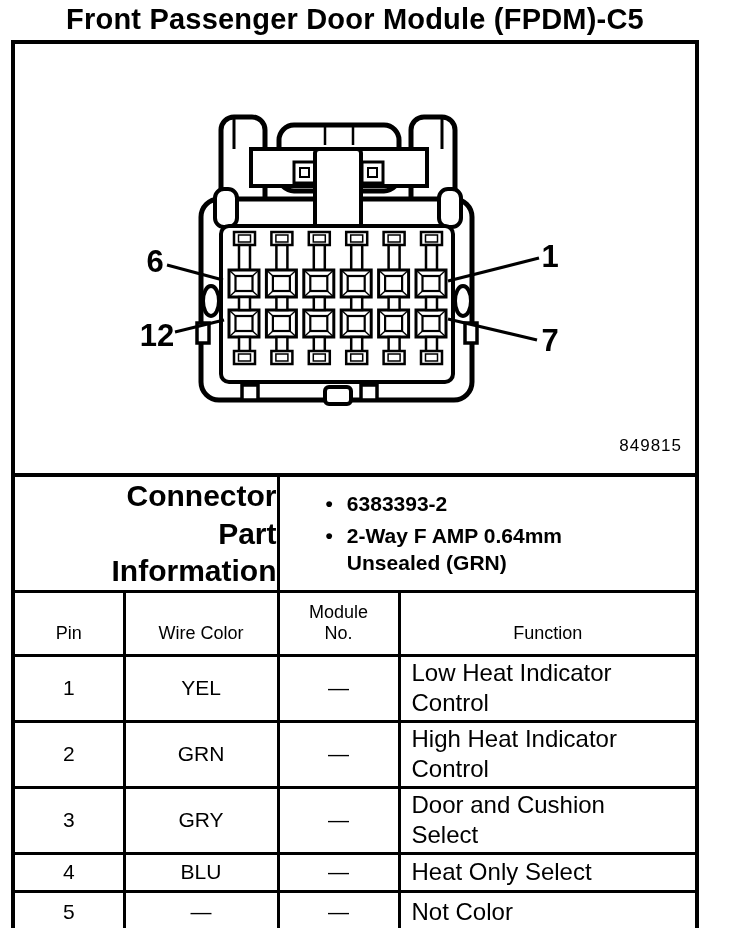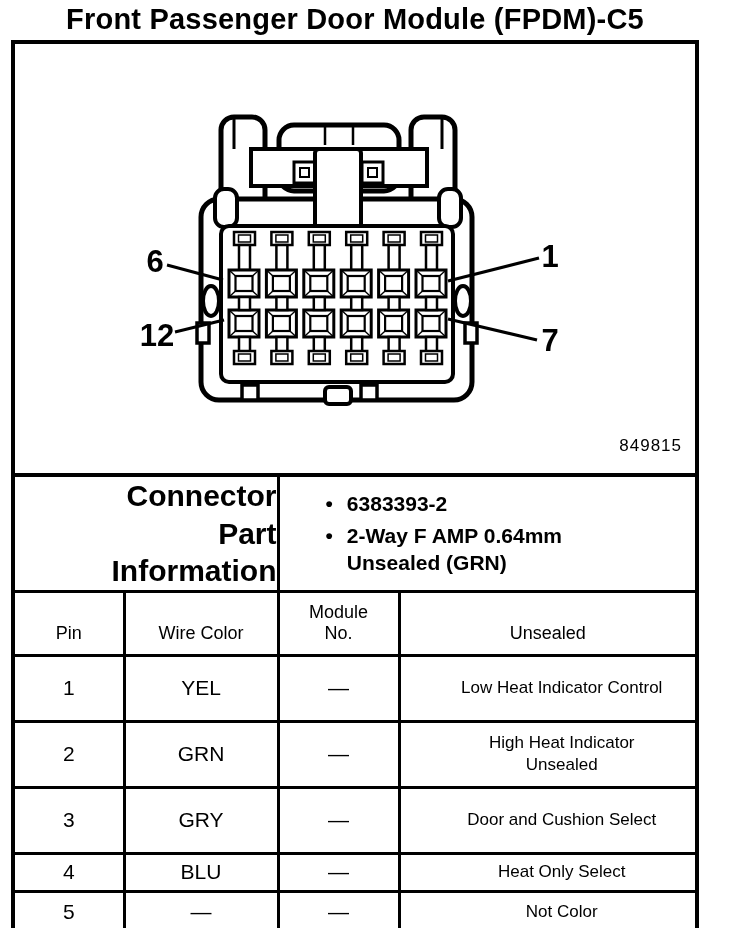--- a/index.html
+++ b/index.html
@@ -74,24 +74,23 @@
     line-height: 1.18;
   }
   th .hwrap { display: inline-block; max-width: 88px; }
   td.cell-c {
     text-align: center;
     vertical-align: middle;
     font-size: 21px;
   }
   td.cell-fn {
     vertical-align: middle;
-    font-size: 17px;
+    font-size: 24px;
     line-height: 1.27;
-    padding-left: 28px;
-    text-align: center;
+    padding-left: 11px;
   }
   td.cell-fn .fwrap { display: inline-block; max-width: 220px; }
 </style>
 </head>
 <body>
 
 <div class="page">
 
   <h1 class="page-title">Front Passenger Door Module (FPDM)-C5</h1>
 
@@ -291,33 +290,33 @@
         <div class="bullet-item">
           <span class="bullet-dot">•</span>
           <span class="bullet-text">2-Way F AMP 0.64mm Unsealed (GRN)</span>
         </div>
       </td>
     </tr>
     <tr class="header-row">
       <th><span class="hwrap">Pin</span></th>
       <th><span class="hwrap">Wire Color</span></th>
       <th><span class="hwrap">Module No.</span></th>
-      <th><span>Unsealed</span></th>
+      <th><span>Function</span></th>
     </tr>
     <tr class="row-tall">
       <td class="cell-c">1</td>
       <td class="cell-c">YEL</td>
       <td class="cell-c">—</td>
       <td class="cell-fn"><span class="fwrap">Low Heat Indicator Control</span></td>
     </tr>
     <tr class="row-tall">
       <td class="cell-c">2</td>
       <td class="cell-c">GRN</td>
       <td class="cell-c">—</td>
-      <td class="cell-fn"><span class="fwrap">High Heat Indicator Unsealed</span></td>
+      <td class="cell-fn"><span class="fwrap">High Heat Indicator Control</span></td>
     </tr>
     <tr class="row-tall">
       <td class="cell-c">3</td>
       <td class="cell-c">GRY</td>
       <td class="cell-c">—</td>
       <td class="cell-fn"><span class="fwrap">Door and Cushion Select</span></td>
     </tr>
     <tr class="row-4">
       <td class="cell-c">4</td>
       <td class="cell-c">BLU</td>

